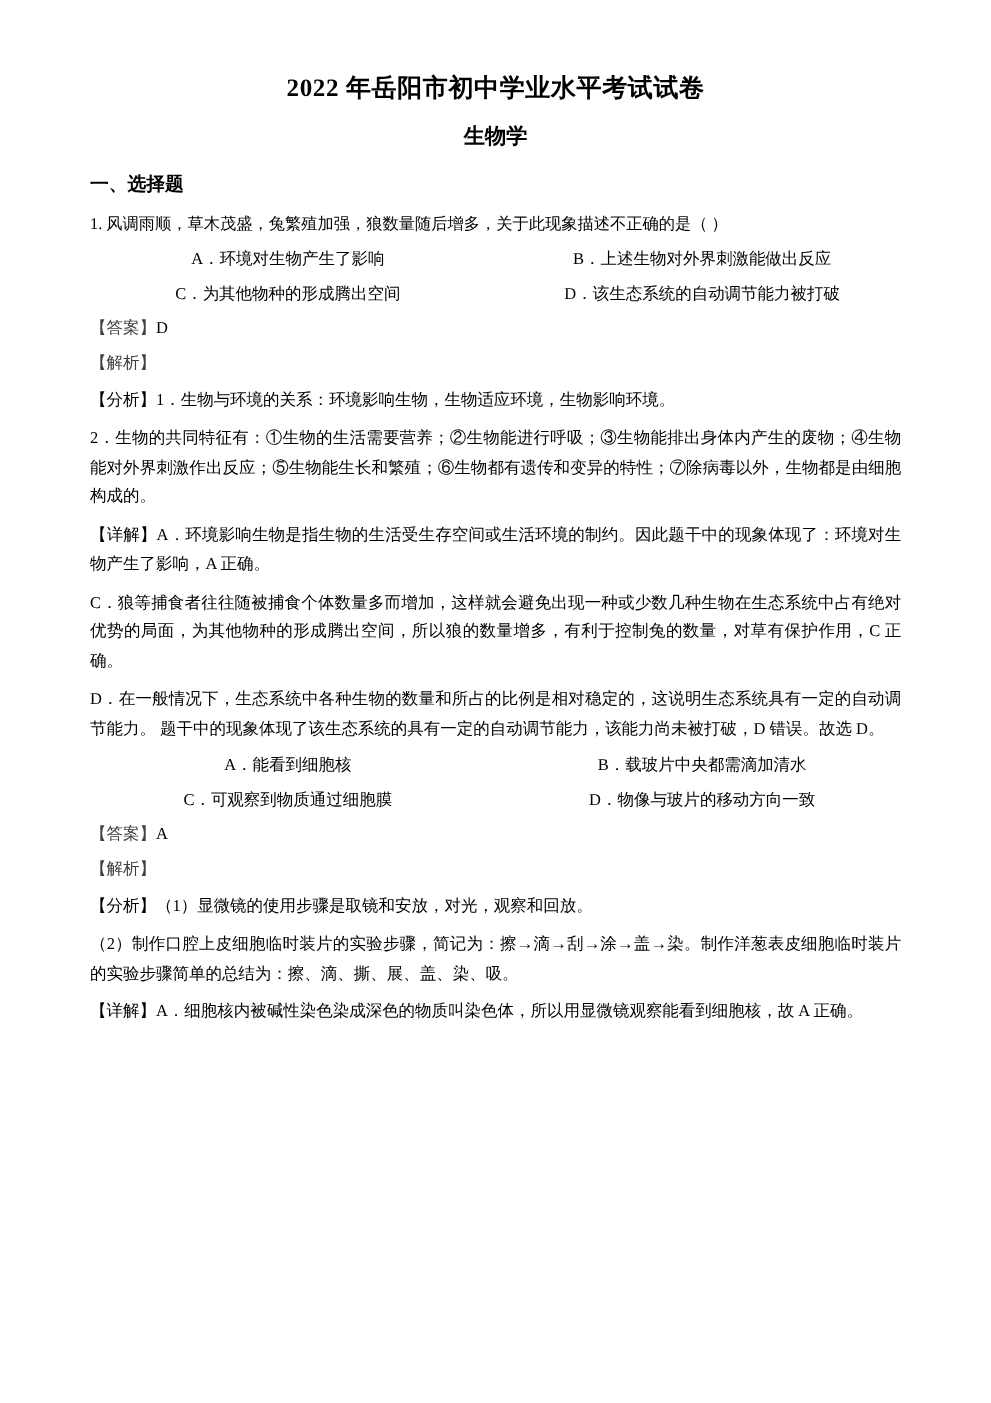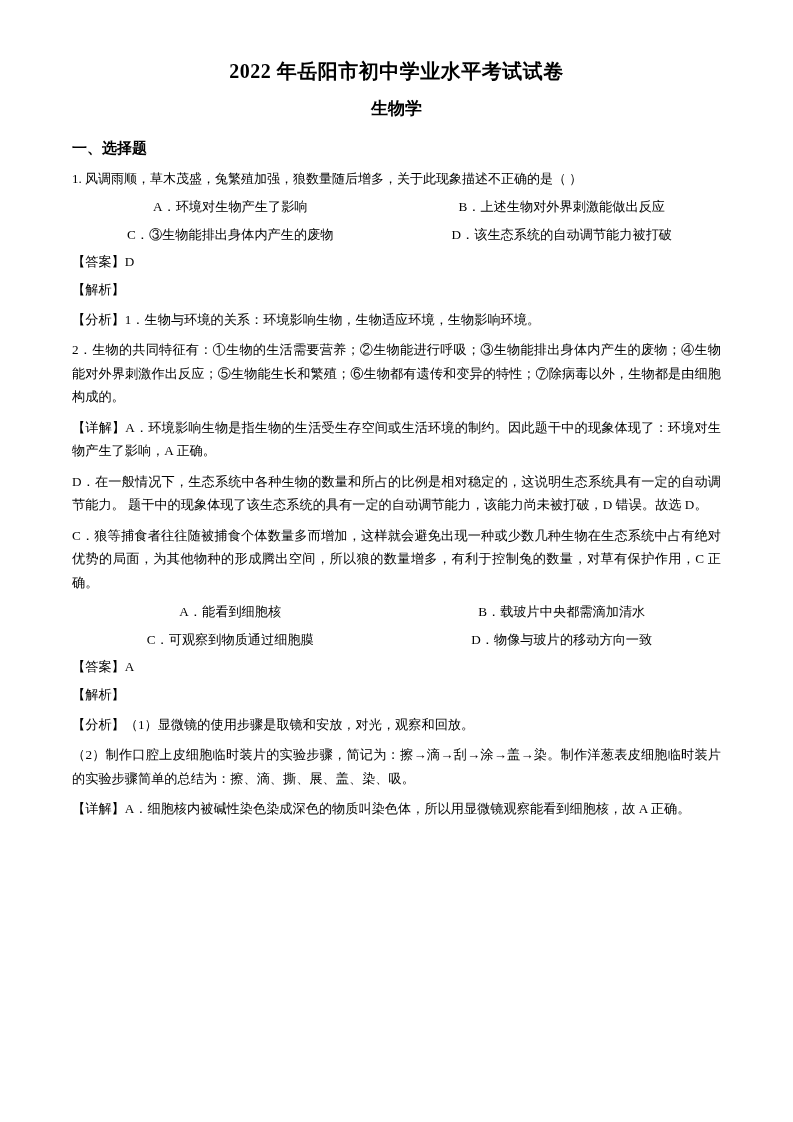--- a/index.html
+++ b/index.html
@@ -66,21 +66,21 @@
   .opt-row .opt.second {
     flex: 0 0 50%;
     padding-left: 14px;
   }
   .answer-line {
     font-size: 13.2px;
     line-height: 1.62;
     margin: 0 0 7px 0;
   }
   .tag {
-    color: #000000;
+    color: #404040;
   }
   .para {
     font-size: 13.2px;
     line-height: 1.78;
     margin: 0 0 7px 0;
     text-align: justify;
     text-justify: inter-ideograph;
   }
 </style>
 </head>
@@ -94,31 +94,31 @@
   <div class="section-heading">一、选择题</div>
 
   <div>
     <p class="q-stem">1. 风调雨顺，草木茂盛，兔繁殖加强，狼数量随后增多，关于此现象描述不正确的是（      ）</p>
     <div class="options">
       <div class="opt-row">
         <span class="opt">A．环境对生物产生了影响</span>
         <span class="opt second">B．上述生物对外界刺激能做出反应</span>
       </div>
       <div class="opt-row">
-        <span class="opt">C．③生物能排出身体内产生的废物</span>
+        <span class="opt">C．为其他物种的形成腾出空间</span>
         <span class="opt second">D．该生态系统的自动调节能力被打破</span>
       </div>
     </div>
     <p class="answer-line"><span class="tag">【答案】</span><span>D</span></p>
     <p class="answer-line tag">【解析】</p>
     <p class="para">【分析】1．生物与环境的关系：环境影响生物，生物适应环境，生物影响环境。</p>
     <p class="para">2．生物的共同特征有：①生物的生活需要营养；②生物能进行呼吸；③生物能排出身体内产生的废物；④生物能对外界刺激作出反应；⑤生物能生长和繁殖；⑥生物都有遗传和变异的特性；⑦除病毒以外，生物都是由细胞构成的。</p>
     <p class="para">【详解】A．环境影响生物是指生物的生活受生存空间或生活环境的制约。因此题干中的现象体现了：环境对生物产生了影响，A 正确。</p>
+    <p class="para">C．狼等捕食者往往随被捕食个体数量多而增加，这样就会避免出现一种或少数几种生物在生态系统中占有绝对优势的局面，为其他物种的形成腾出空间，所以狼的数量增多，有利于控制兔的数量，对草有保护作用，C 正确。</p>
     <p class="para">D．在一般情况下，生态系统中各种生物的数量和所占的比例是相对稳定的，这说明生态系统具有一定的自动调节能力。 题干中的现象体现了该生态系统的具有一定的自动调节能力，该能力尚未被打破，D 错误。故选 D。</p>
-    <p class="para">C．狼等捕食者往往随被捕食个体数量多而增加，这样就会避免出现一种或少数几种生物在生态系统中占有绝对优势的局面，为其他物种的形成腾出空间，所以狼的数量增多，有利于控制兔的数量，对草有保护作用，C 正确。</p>
   </div>
 
   <div>
     <div class="options">
       <div class="opt-row">
         <span class="opt">A．能看到细胞核</span>
         <span class="opt second">B．载玻片中央都需滴加清水</span>
       </div>
       <div class="opt-row">
         <span class="opt">C．可观察到物质通过细胞膜</span>

